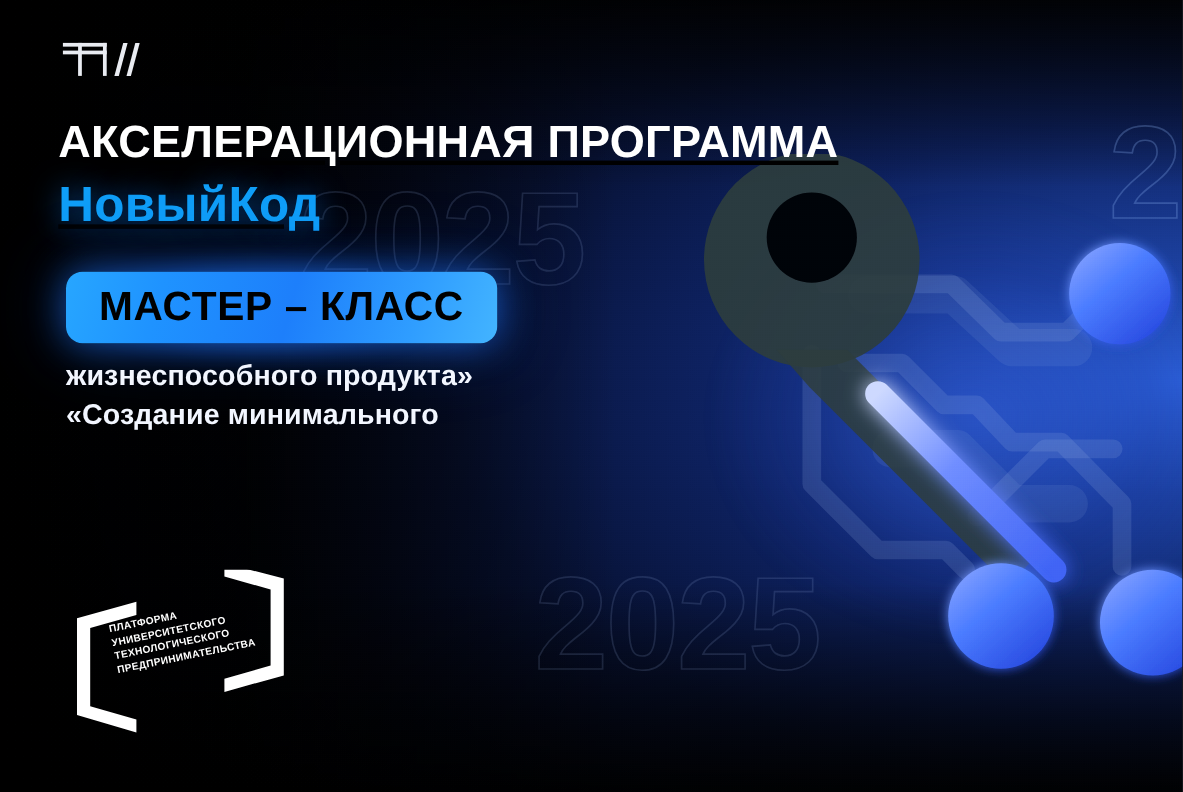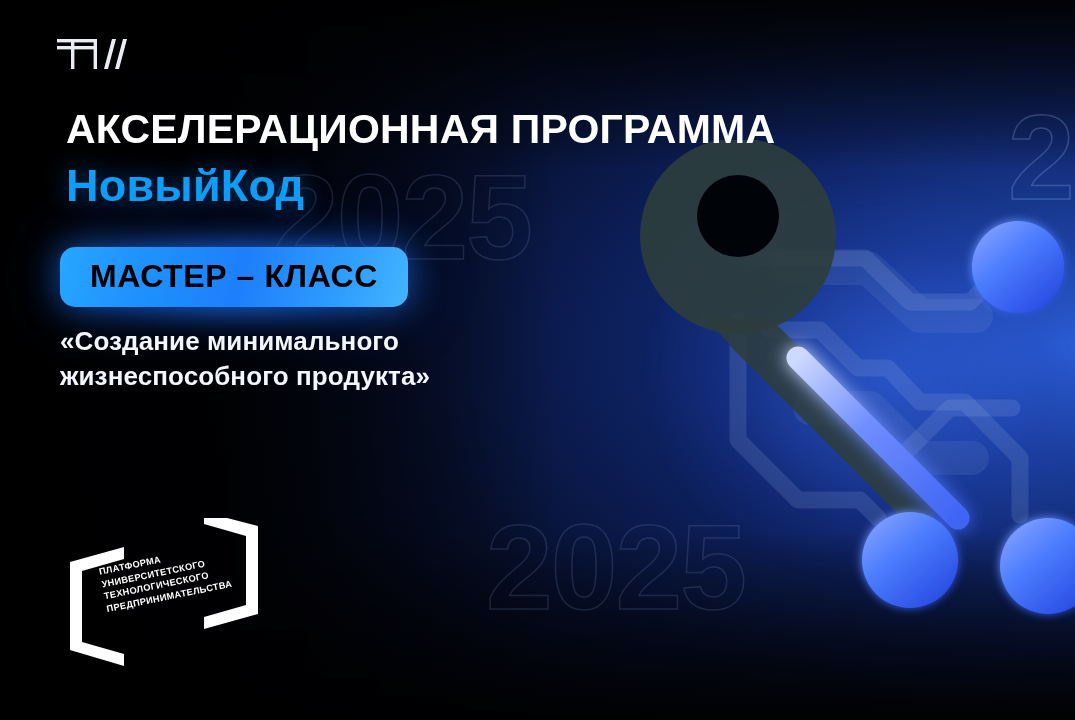--- a/index.html
+++ b/index.html
@@ -63,21 +63,21 @@
     position:absolute;left:620px;top:140px;width:470px;height:520px;
   }
   .art svg{ position:absolute; left:0; top:0; }
 
   
   .brand{
     position:absolute;left:57px;top:33px;width:80px;height:42px;
   }
 
   
-  .copy{ position:absolute; left:66px; top:108px; width:760px; }
+  .copy{ position:absolute; left:53px; top:108px; width:760px;text-decoration:underline; }
   .h1{
     font-size:41px;line-height:1.06;font-weight:800;
     letter-spacing:.2px;color:#ffffff;margin:0;
     white-space:nowrap;
   }
   .h2{
     font-size:45px;line-height:1.1;font-weight:800;
     color:#0f9ef7;margin:10px 0 0 0;letter-spacing:.2px;
     text-shadow:0 0 26px rgba(20,130,255,.55);
   }
@@ -90,21 +90,21 @@
     filter:blur(10px);
   }
   .badge{
     position:relative;
     display:inline-block;
     padding:13px 30px 15px 30px;
     border-radius:15px;
     background:linear-gradient(105deg,#27a6ff 0%,#1f93ff 22%,#1d7ffb 52%,#2f9dff 80%,#43b4ff 100%);
     box-shadow:0 0 34px rgba(30,120,255,.62), 0 0 70px rgba(25,90,230,.32);
     color:#000000;
-    font-size:32px;font-weight:800;letter-spacing:.6px;
+    font-size:37px;font-weight:800;letter-spacing:.6px;
     line-height:1;white-space:nowrap;
   }
 
   
   .quote{
     position:absolute;left:60px;top:324px;width:520px;
     font-size:26px;line-height:1.33;font-weight:700;
     color:#f2f6ff;letter-spacing:.1px;
   }
   .quote span{display:block;}
@@ -219,22 +219,22 @@
     <h1 class="h1">АКСЕЛЕРАЦИОННАЯ ПРОГРАММА</h1>
     <h2 class="h2">НовыйКод</h2>
   </div>
 
   <div class="badge-wrap">
     <div class="badge-glow"></div>
     <div class="badge">МАСТЕР – КЛАСС</div>
   </div>
 
   <div class="quote">
+    <span>жизнеспособного продукта»</span>
     <span>«Создание минимального</span>
-    <span>жизнеспособного продукта»</span>
   </div>
 
   <div class="plat">
     <svg width="220" height="155" viewBox="0 0 220 155">
       <g fill="#ffffff">
 
         <polygon points="8,44 62,29 62,41 20,53 20,124 62,136 62,148 8,132"></polygon>
 
         <polygon points="196,8 196,96 142,111 142,99 184,87 184,18 142,6 142,-6"></polygon>
       </g>

